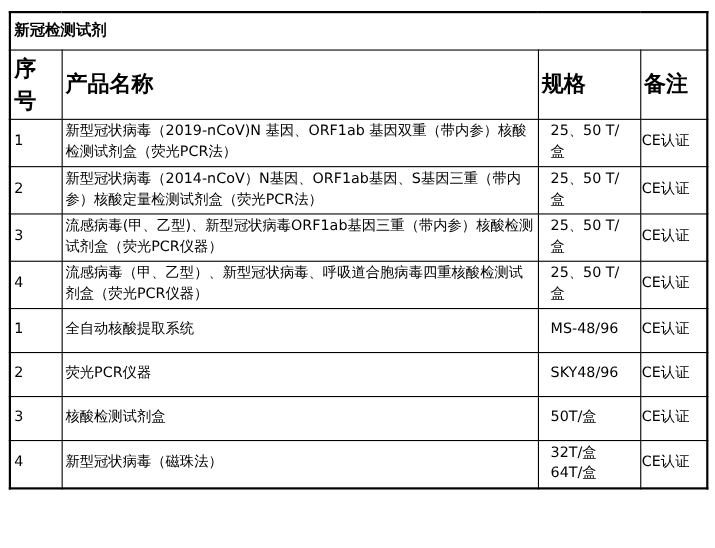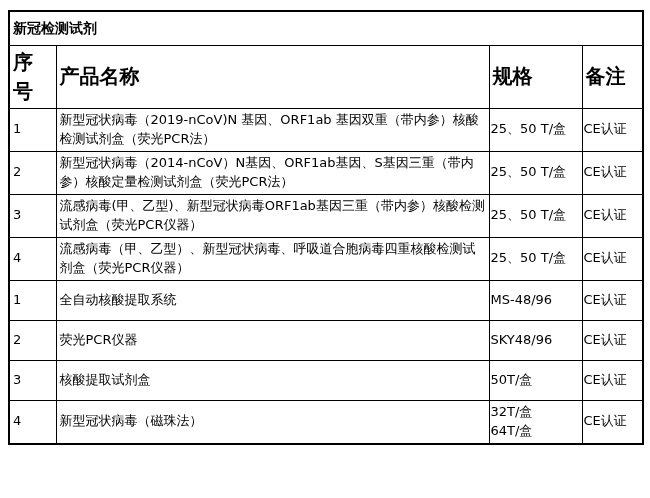--- a/index.html
+++ b/index.html
@@ -46,21 +46,21 @@
     height: 34px;
   }
   tr.col-header-row td {
     font-weight: bold;
     font-size: 20px;
     height: 34px;
   }
   tr.reagent-row td { height: 43px; }
   tr.equip-row td   { height: 40px; }
   tr.equip-row-last td { height: 44px; }
-  td.spec-cell { white-space: pre-line; padding: 2px 1px; }
+  td.spec-cell { white-space: pre-line; padding: 2px 11px; }
   td.remark-cell { padding: 2px 1px; }
 </style>
 </head>
 <body>
 
 <div class="page">
   <table class="product-table">
     <colgroup>
       <col class="c-no">
       <col class="c-name">
@@ -113,21 +113,21 @@
       <td class="remark-cell">CE认证</td>
     </tr>
     <tr class="equip-row">
       <td>2</td>
       <td>荧光PCR仪器</td>
       <td class="spec-cell">SKY48/96</td>
       <td class="remark-cell">CE认证</td>
     </tr>
     <tr class="equip-row">
       <td>3</td>
-      <td>核酸提取试剂盒</td>
+      <td>核酸检测试剂盒</td>
       <td class="spec-cell">50T/盒</td>
       <td class="remark-cell">CE认证</td>
     </tr>
     <tr class="equip-row-last">
       <td>4</td>
       <td>新型冠状病毒（磁珠法）</td>
       <td class="spec-cell">32T/盒
 64T/盒</td>
       <td class="remark-cell">CE认证</td>
     </tr>

